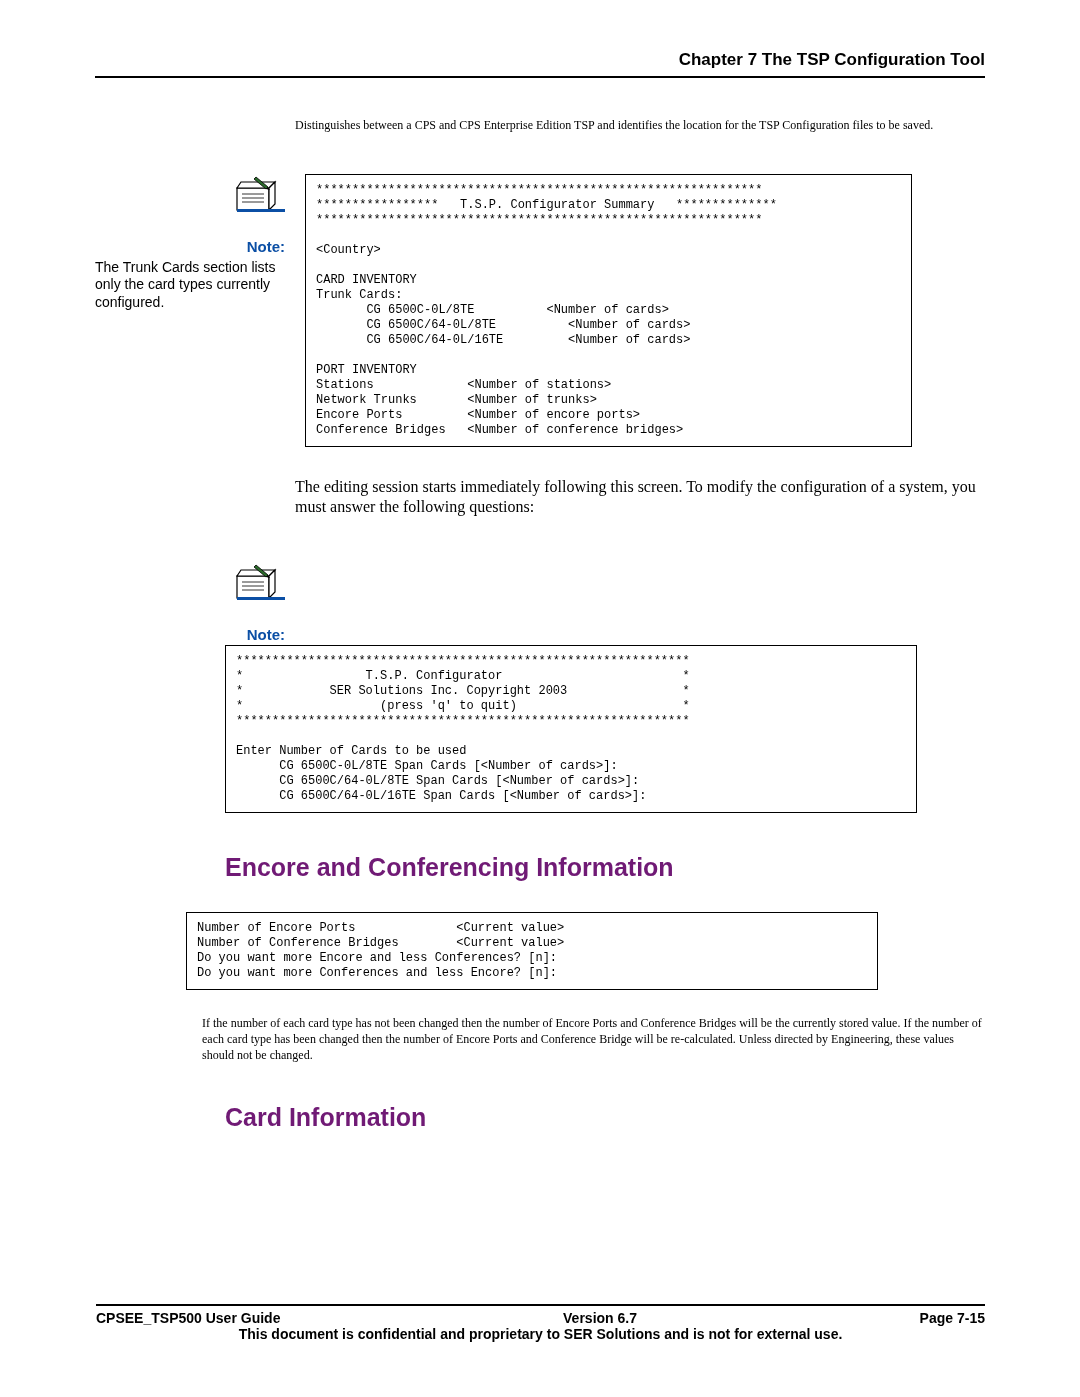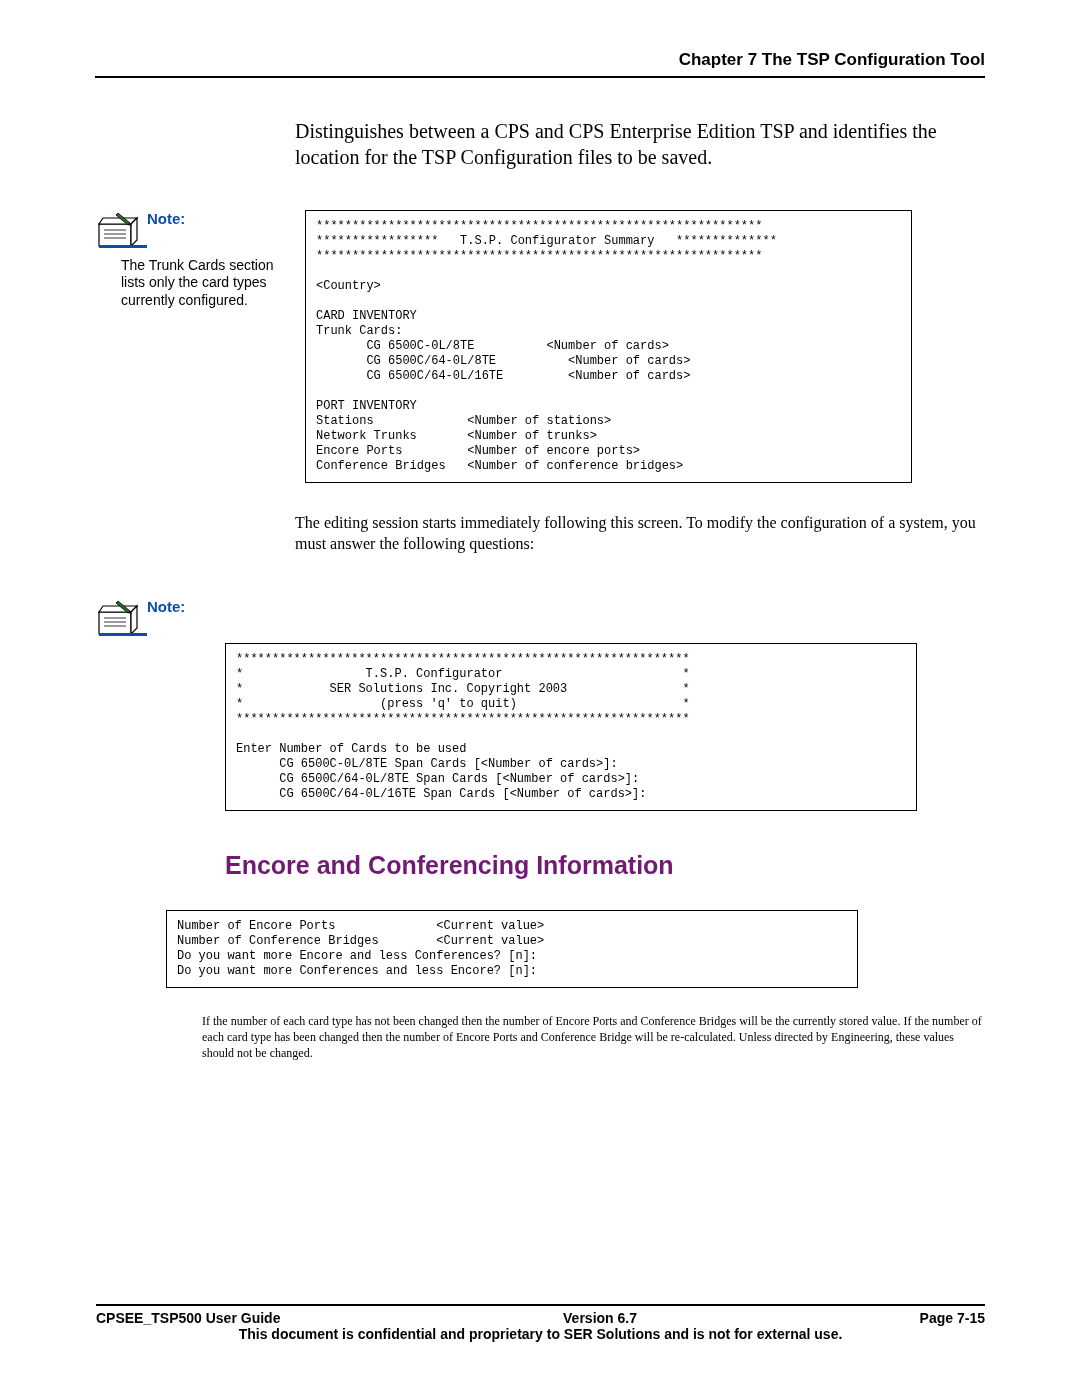--- a/index.html
+++ b/index.html
@@ -21,47 +21,48 @@
     border-bottom: 2px solid #000;
     text-align: right;
     padding-bottom: 6px;
     margin-bottom: 40px;
     font-family: Arial, Helvetica, sans-serif;
     font-weight: bold;
     font-size: 17px;
   }
   .intro-para {
     margin-left: 200px;
-    font-size: 20px;
+    font-size: 12px;
     line-height: 1.3;
     margin-bottom: 40px;
   }
   .note-block {
     width: 190px;
     font-family: Arial, Helvetica, sans-serif;
     font-size: 14px;
     line-height: 1.25;
     float: left;
     clear: left;
   }
   .note-block.second {
     margin-top: 85px;
   }
   .note-icon-row {
     display: flex;
-    gap: 0;
+    align-items: flex-end;
+    gap: 20px;
+    flex-direction: column;
   }
   .note-label {
     color: #0b4fa5;
     font-weight: bold;
     font-size: 15px;
   }
   .note-text {
     margin-top: 2px;
-    margin-left: 26px;
   }
   .console-box {
     border: 1px solid #000;
     font-family: "Courier New", Courier, monospace;
     font-size: 12px;
     line-height: 1.25;
     white-space: pre;
     padding: 8px 10px;
     background: #fff;
     overflow: hidden;
@@ -88,21 +89,21 @@
   }
   .section-heading {
     color: #701a75;
     font-family: Arial, Helvetica, sans-serif;
     font-weight: bold;
     font-size: 25px;
     margin: 40px 0 30px 130px;
     clear: both;
   }
   .console-encore {
-    margin-left: 71px;
+    margin-left: 91px;
     width: 670px;
     margin-bottom: 25px;
   }
   .encore-para {
     margin-left: 107px;
     font-size: 12px;
     line-height: 1.35;
     margin-bottom: 20px;
   }
   .footer {
@@ -208,20 +209,21 @@
 
   <h2 class="section-heading">Encore and Conferencing Information</h2>
 
   <div class="console-box console-encore"><span>Number of Encore Ports              &lt;Current value&gt;
 Number of Conference Bridges        &lt;Current value&gt;
 Do you want more Encore and less Conferences? [n]:
 Do you want more Conferences and less Encore? [n]:</span></div>
 
   <p class="encore-para">If the number of each card type has not been changed then the number of Encore Ports and Conference Bridges will be the currently stored value.  If the number of each card type has been changed then the number of Encore Ports and Conference Bridge will be re-calculated.  Unless directed by Engineering, these values should not be changed.</p>
 
+  <h2 class="section-heading">Card Information</h2>
 
   <div class="footer">
     <div class="footer-row1">
       <span>CPSEE_TSP500 User Guide</span>
       <span>Version 6.7</span>
       <span>Page 7-15</span>
     </div>
     <div>This document is confidential and proprietary to SER Solutions and is not for external use.</div>
   </div>
 

